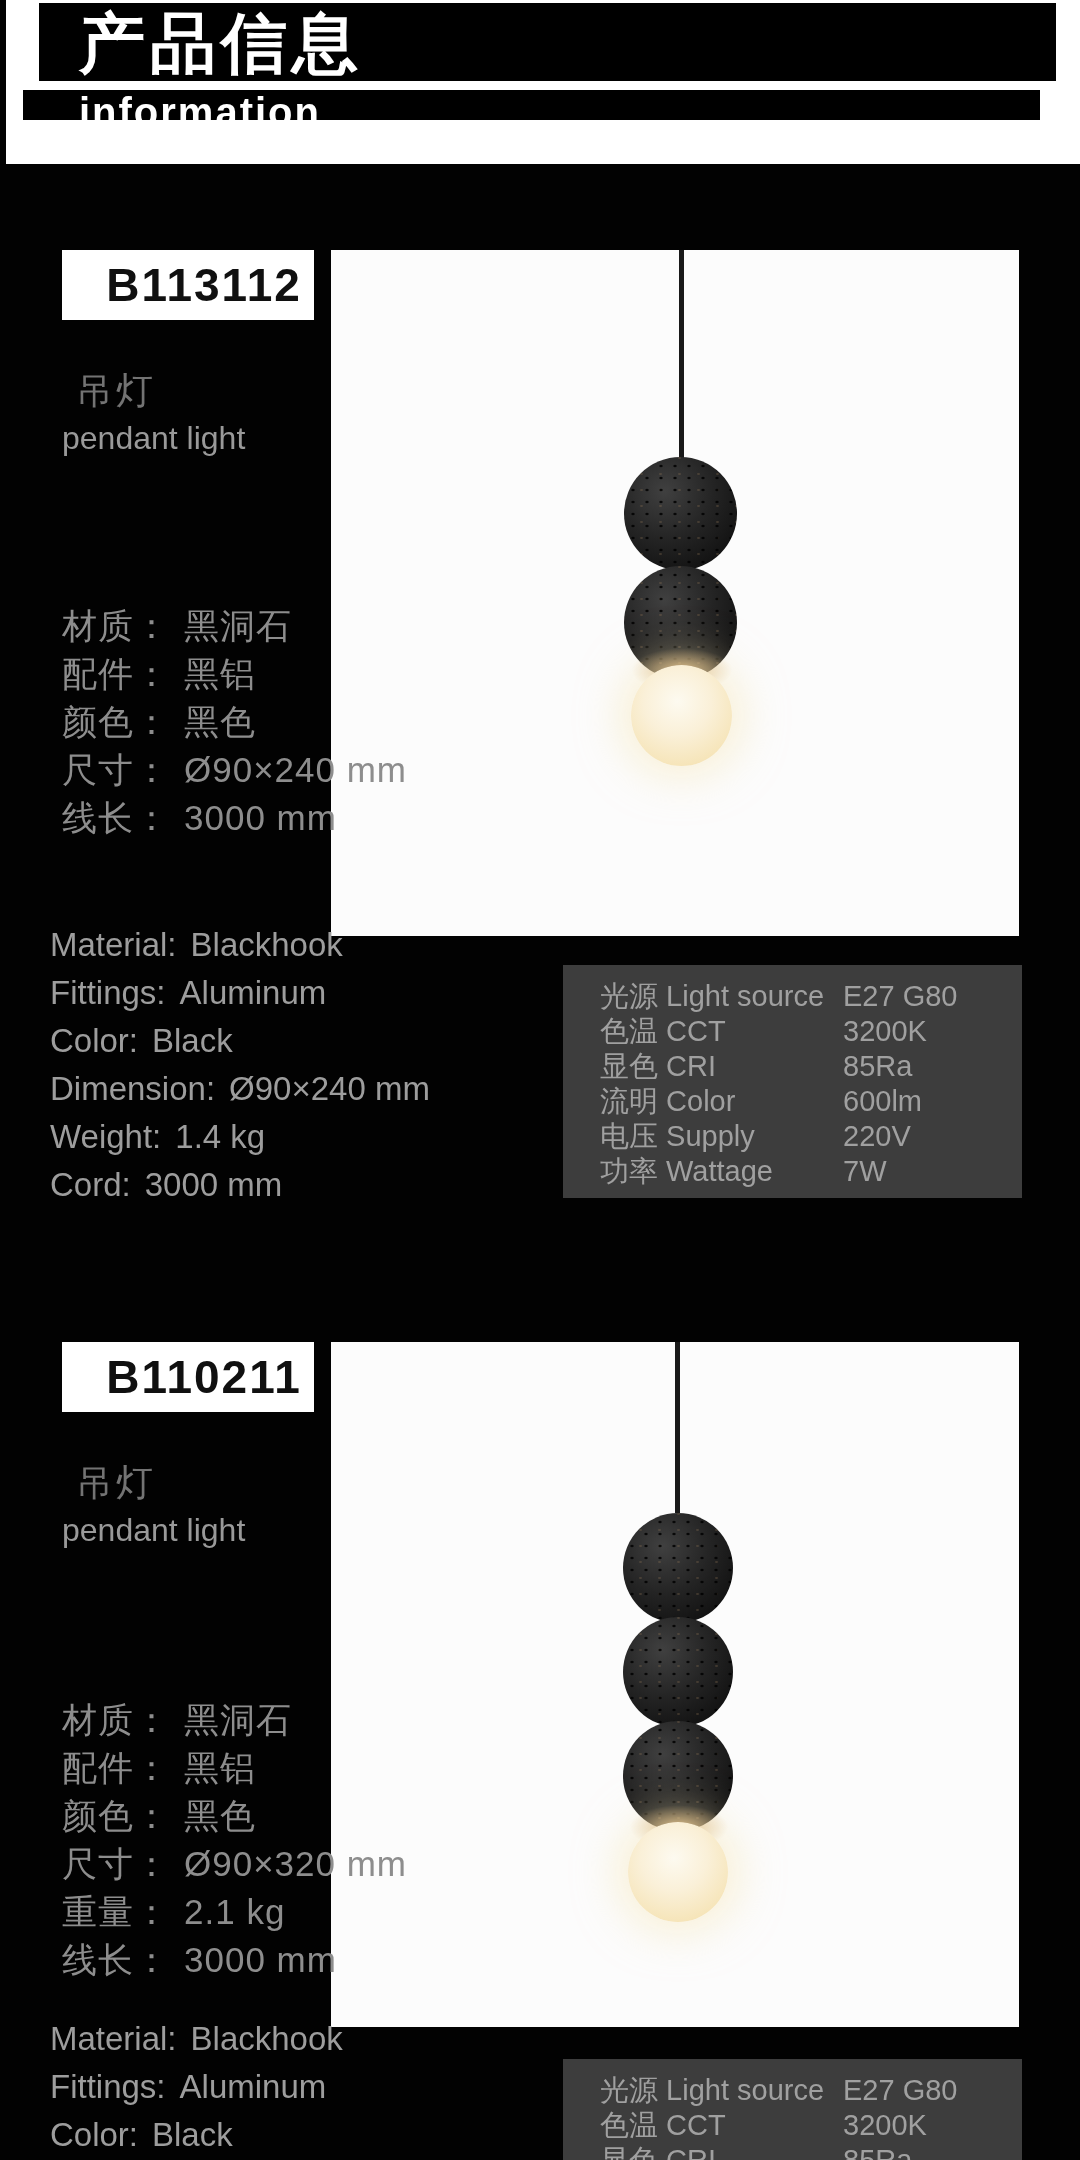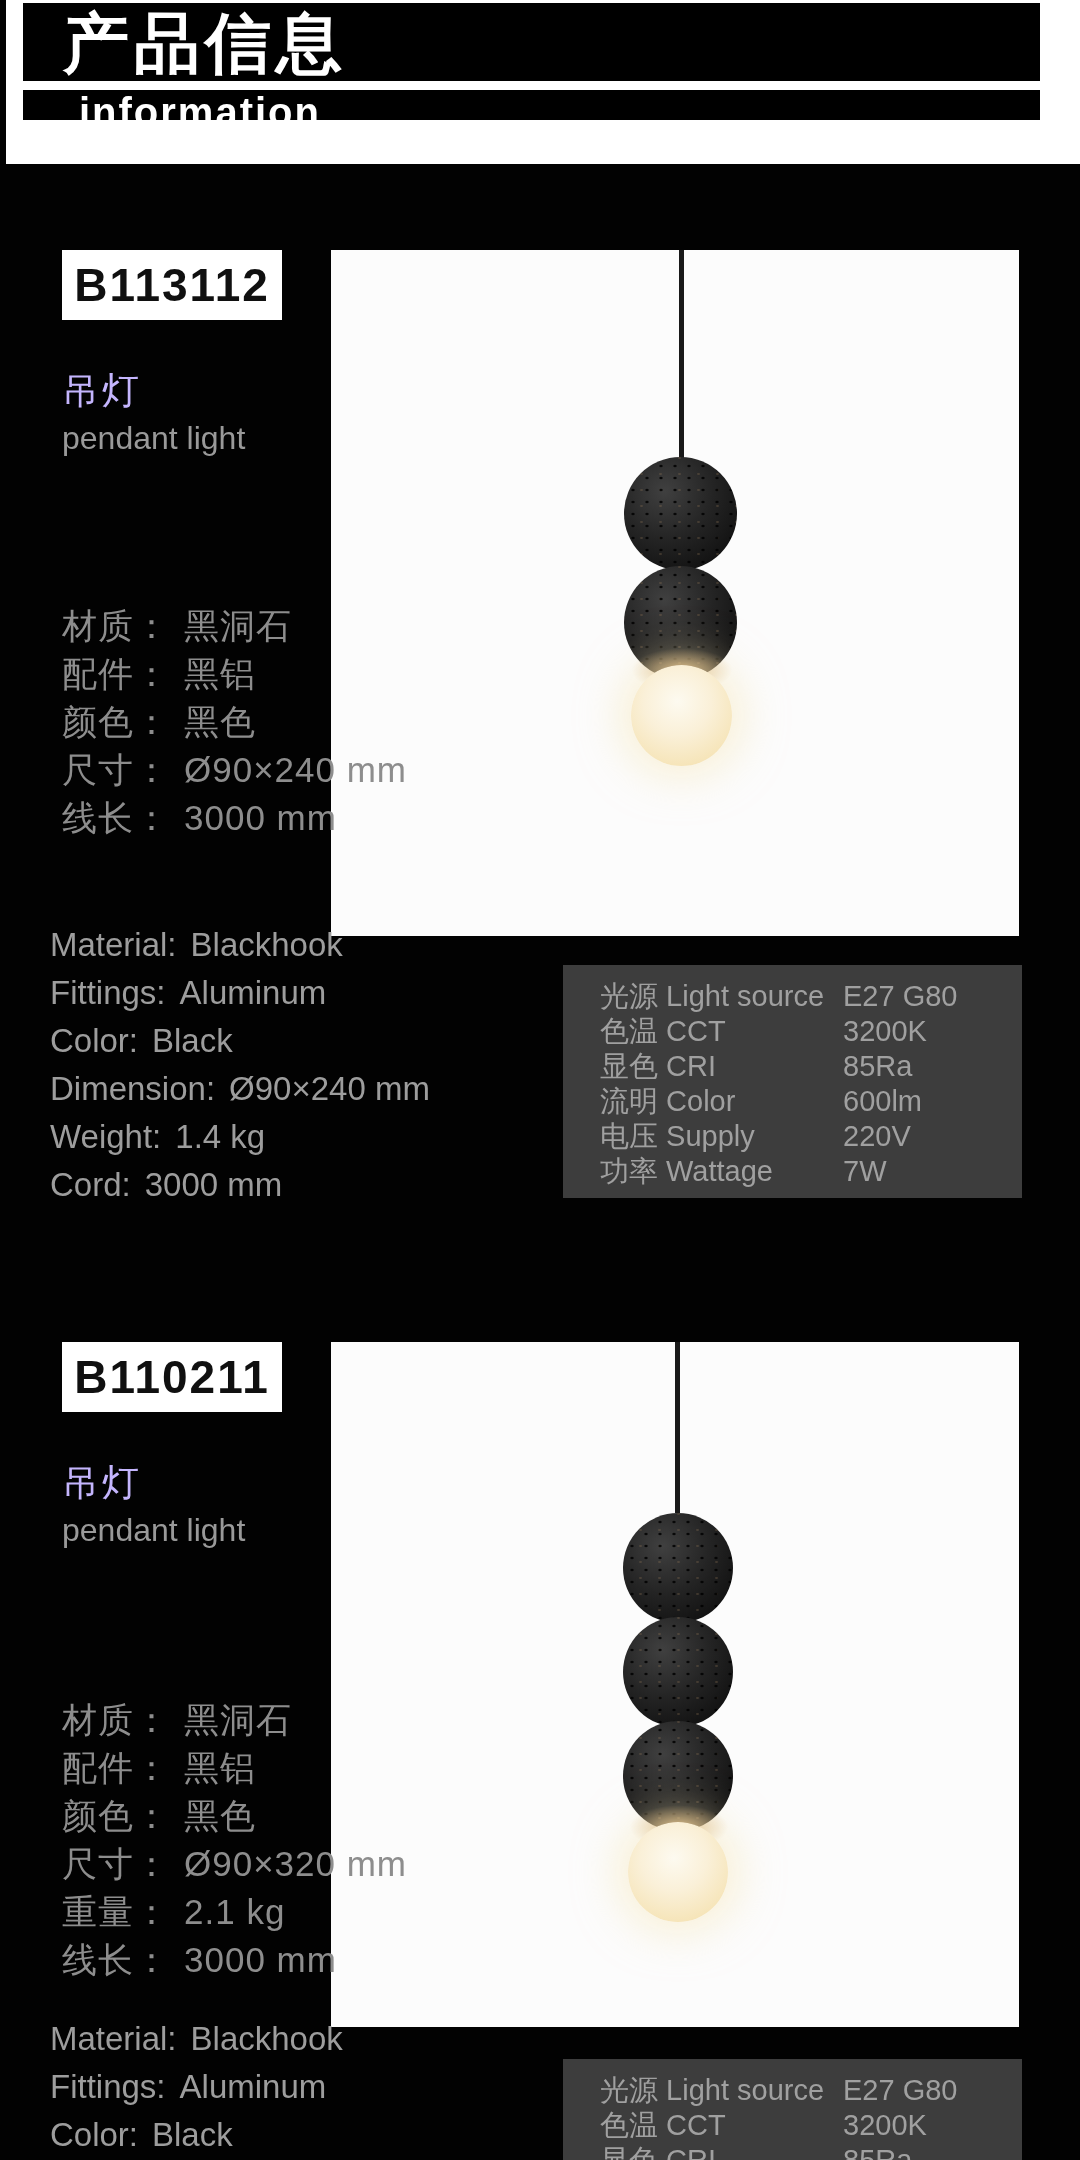--- a/index.html
+++ b/index.html
@@ -4,32 +4,32 @@
 <style>
   html,body{margin:0;padding:0;background:#000;}
   .page{
     position:relative;width:1080px;height:2160px;overflow:hidden;
     background:#020202;
     font-family:"Liberation Sans","DejaVu Sans",sans-serif;
   }
   
   .header{position:absolute;left:6px;top:0;width:1074px;height:164px;background:#ffffff;}
   .bar{position:absolute;left:17px;width:1017px;background:#000;color:#fff;overflow:hidden;white-space:nowrap;}
-  .bar-zh{top:3px;height:78px;line-height:80px;font-size:66px;font-weight:900;letter-spacing:5px;padding-left:40px;box-sizing:border-box;}
+  .bar-zh{top:3px;height:78px;line-height:80px;font-size:66px;font-weight:900;letter-spacing:5px;padding-left:40px;box-sizing:border-box;margin-left:16px;}
   .bar-en{top:90px;height:30px;line-height:45px;font-size:40px;font-weight:800;letter-spacing:2px;padding-left:56px;box-sizing:border-box;}
   
   .sec{position:absolute;left:0;width:1080px;}
   .sec1{top:250px;height:950px;}
   .sec2{top:1342px;height:818px;}
   .code-badge{
     position:absolute;left:62px;top:0;width:220px;height:70px;background:#ffffff;
     color:#101010;font-size:46px;font-weight:700;letter-spacing:2px;
-    text-align:center;line-height:71px;
+    text-align:center;line-height:71px;padding-left:32px;
   }
-  .name-zh{position:absolute;left:62px;top:116px;font-size:37px;color:#c4b5fd;letter-spacing:3px;}
+  .name-zh{position:absolute;left:76px;top:116px;font-size:37px;color:#737373;letter-spacing:3px;}
   .name-en{position:absolute;left:62px;top:170px;font-size:32px;color:#999999;}
   .zh-specs{position:absolute;left:62px;top:352px;z-index:5;}
   .en-specs{position:absolute;left:50px;top:671px;z-index:5;}
   .sec2 .zh-specs{top:354px;}
   .sec2 .en-specs{top:673px;}
   .spec-line{height:48px;line-height:48px;white-space:nowrap;}
   .zh-specs .spec-line{font-size:35px;color:#8d8d8d;font-weight:300;letter-spacing:1px;}
   .en-specs .spec-line{font-size:33px;color:#9d9d9d;font-weight:300;}
   .spec-line .val{margin-left:14px;}
   

